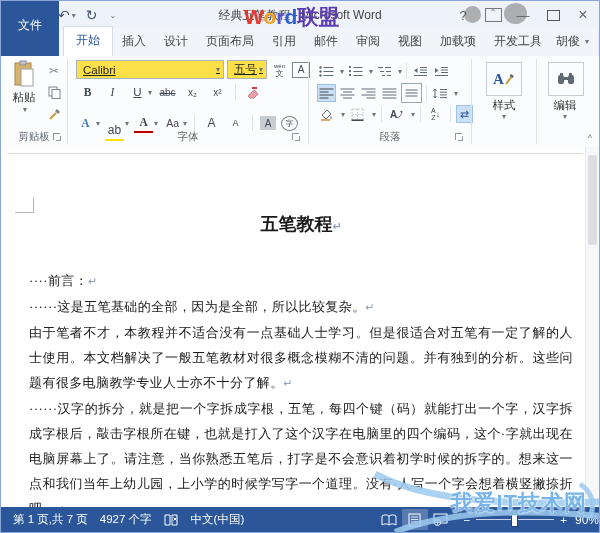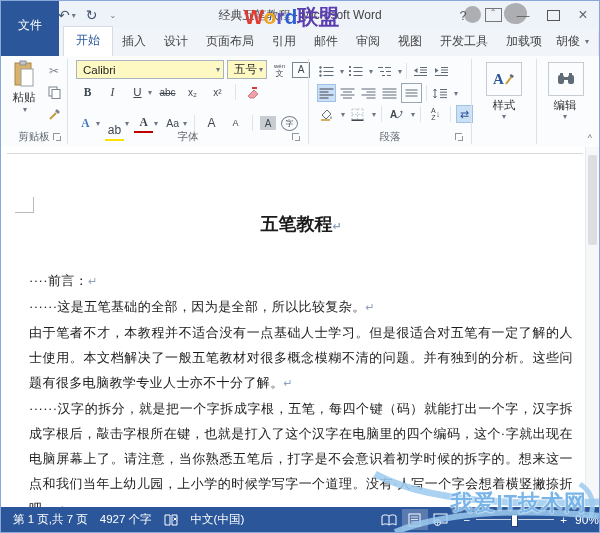--- a/index.html
+++ b/index.html
@@ -34,21 +34,21 @@
   .launcher{position:absolute;bottom:4px;width:10px;height:10px;}
   .launcher::before{content:"";position:absolute;left:0;top:0;width:6px;height:6px;border-left:1px solid #8f979e;border-top:1px solid #8f979e;}
   .launcher::after{content:"";position:absolute;right:2px;bottom:2px;width:4px;height:4px;border-right:1.5px solid #8f979e;border-bottom:1.5px solid #8f979e;}
   .collapse{position:absolute;right:7px;bottom:4px;font-size:9px;color:#68727c;}
 
   .paste-btn{position:absolute;left:5px;top:4px;width:36px;height:72px;display:flex;flex-direction:column;align-items:center;font-size:11.5px;color:#333;text-align:center;}
   .clip-col{position:absolute;left:44px;top:6px;display:flex;flex-direction:column;gap:5px;align-items:center;}
   .mini{width:18px;height:17px;display:flex;align-items:center;justify-content:center;font-size:12px;color:#7a8590;}
 
   .frow{position:absolute;display:flex;align-items:center;}
-  .combo{border:1px solid #abb3bc;background:#fef9c3;height:19px;display:flex;align-items:center;font-size:11.5px;color:#222;padding:0 3px 0 6px;box-sizing:border-box;}
+  .combo{border:1px solid #abb3bc;background:#fde047;height:19px;display:flex;align-items:center;font-size:11.5px;color:#222;padding:0 3px 0 6px;box-sizing:border-box;text-decoration:underline;}
   .combo .dd8{margin-left:auto;}
   .tbtn{min-width:17px;height:18px;display:flex;align-items:center;justify-content:center;font-size:11.5px;color:#3f4750;padding:0 1px;}
   .tbtn.active{background:#cbdff5;border:1px solid #9ec2e8;box-sizing:border-box;}
   .seprib{width:1px;height:16px;background:#e0e4e9;margin:0 2px;}
   .under{border-bottom:2px solid;line-height:11px;}
   .stk{display:flex;flex-direction:column;align-items:center;line-height:7px;font-size:7px;color:#3f4750;}
 
   
   .doc{position:absolute;left:0;top:146px;right:0;bottom:25px;background:#fff;overflow:hidden;}
   .pageline{position:absolute;left:6px;right:16px;top:6px;border-top:1px solid #d9d9d9;}
@@ -123,22 +123,22 @@
   <div class="tabrow">
     <span class="tab file">文件</span>
     <span class="tab active">开始</span>
     <span class="tab">插入</span>
     <span class="tab">设计</span>
     <span class="tab">页面布局</span>
     <span class="tab">引用</span>
     <span class="tab">邮件</span>
     <span class="tab">审阅</span>
     <span class="tab">视图</span>
+    <span class="tab">加载项</span>
     <span class="tab">开发工具</span>
-    <span class="tab">加载项</span>
     <span class="tab tab-user">
         <span>胡俊</span>
         <span class="dd8">▾</span>
       </span>
     <span class="avatar-box">
       <svg width="20" height="20" viewBox="0 0 20 20">
           <circle cx="10" cy="7" r="4" fill="#aab3bd"></circle>
           <path d="M2 20 c0-5 4-7 8-7 s8 2 8 7 z" fill="#aab3bd"></path>
         </svg>
     </span>

